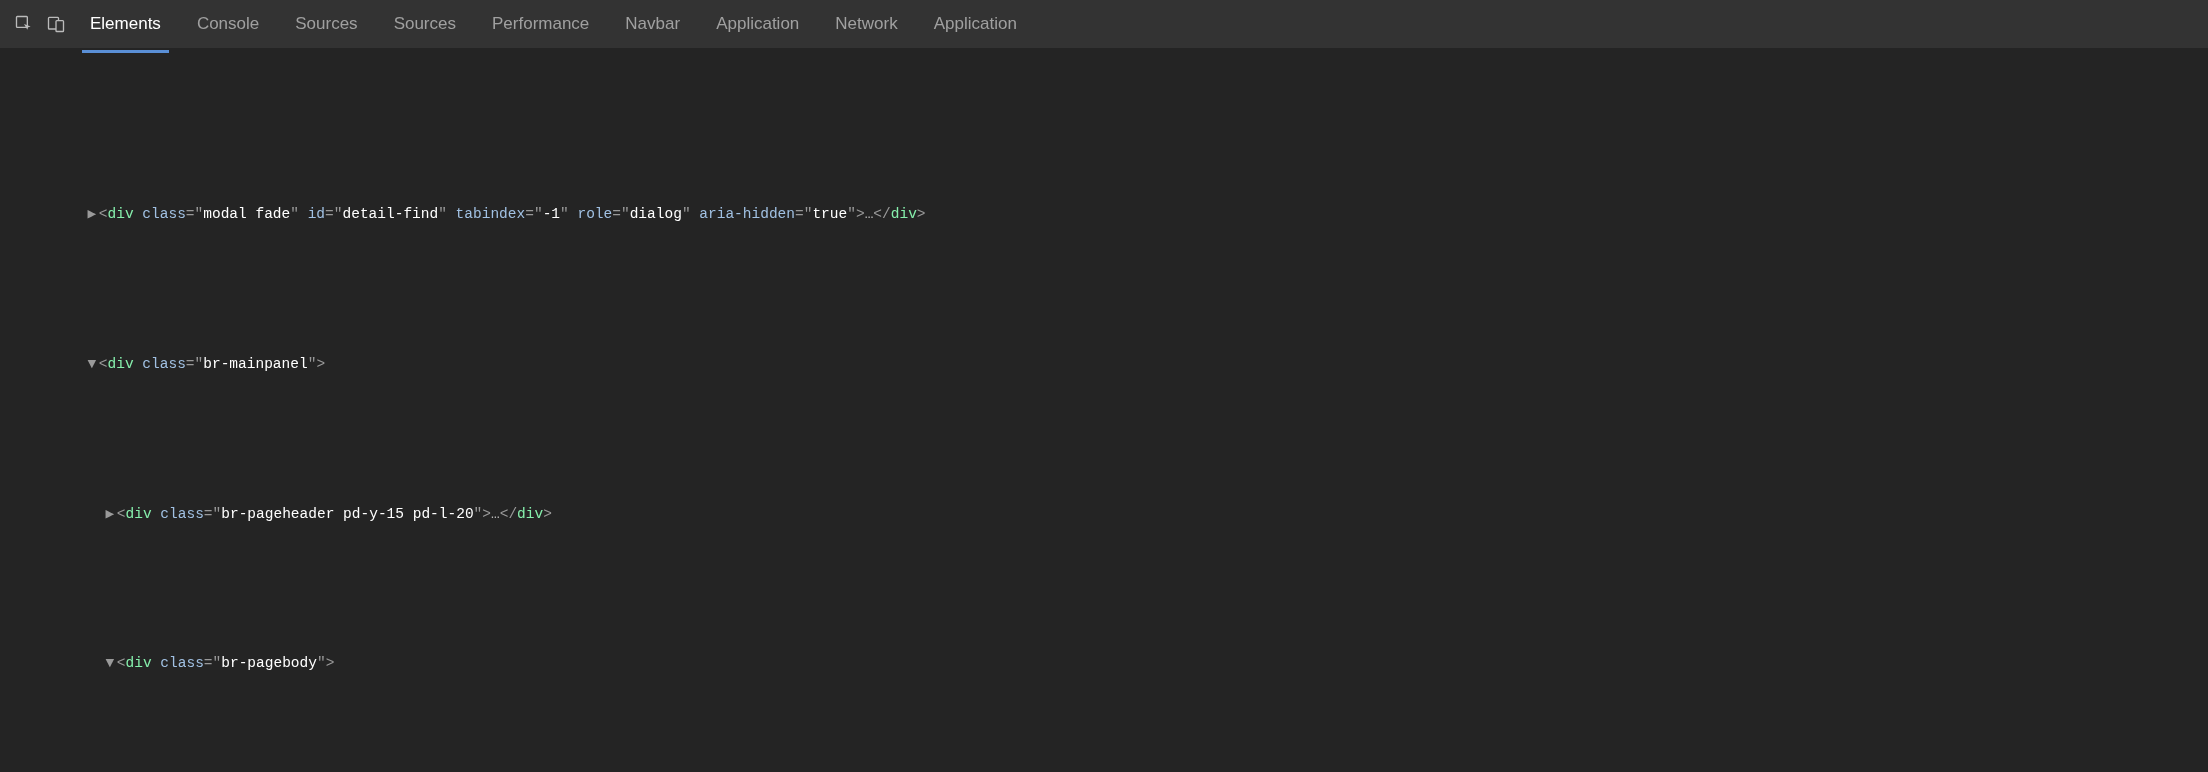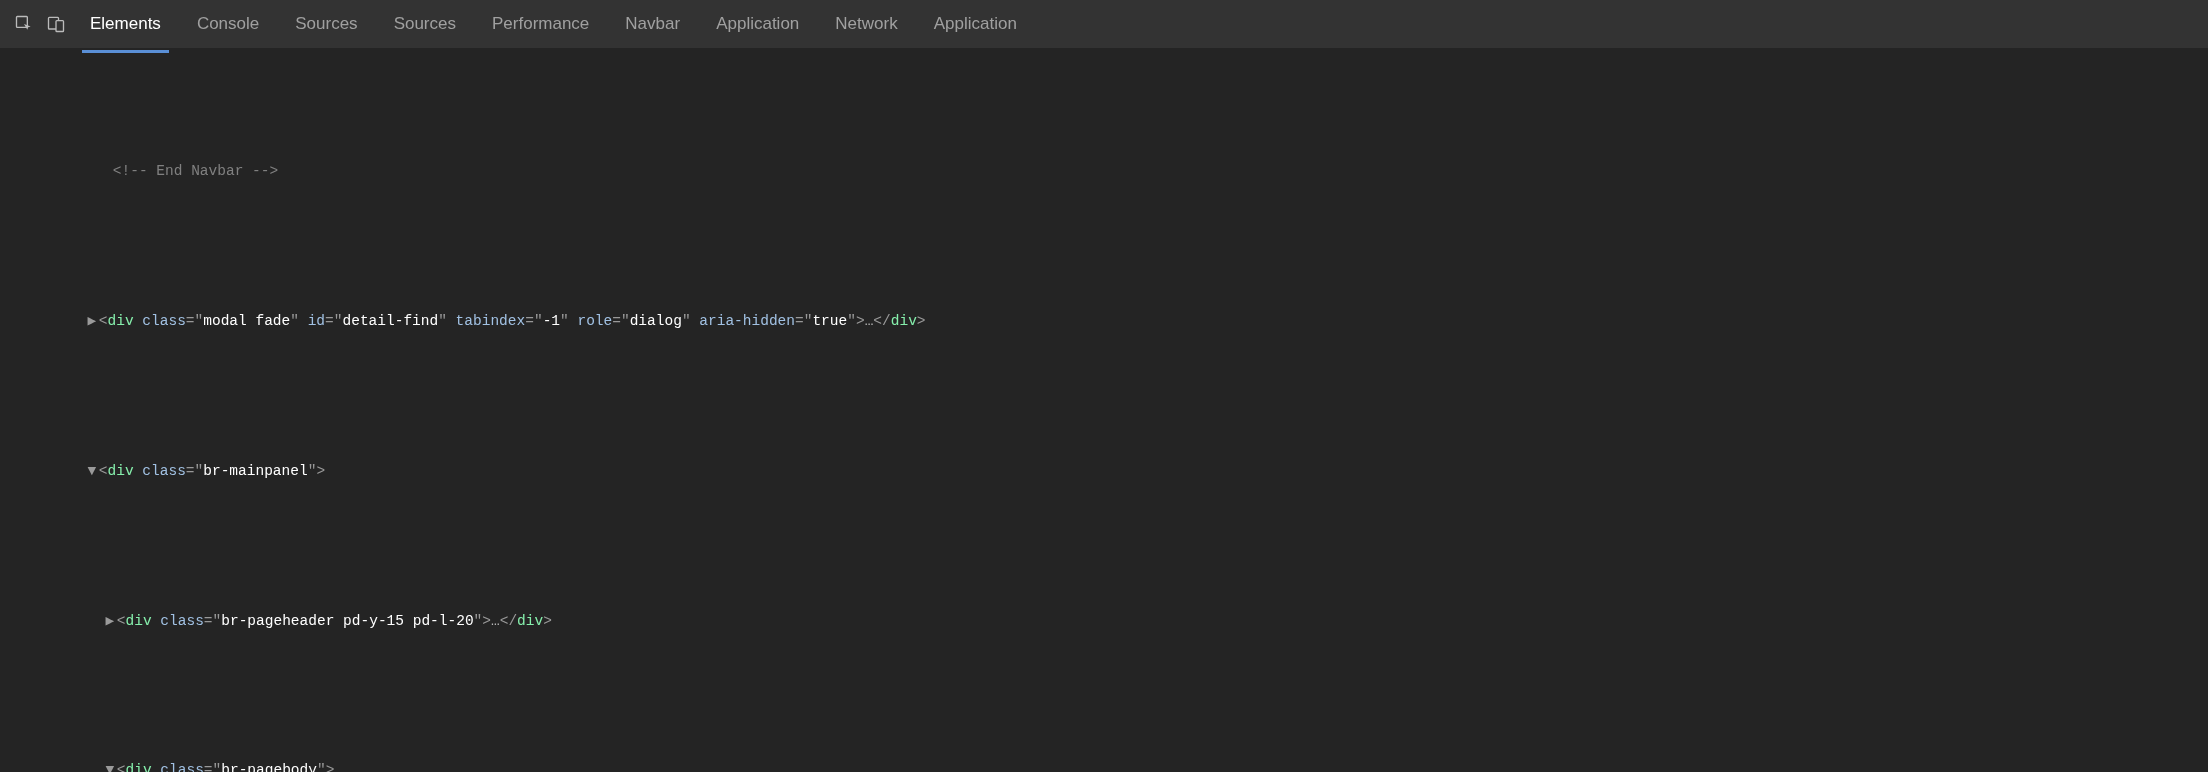--- a/index.html
+++ b/index.html
@@ -126,23 +126,20 @@
       <span>Network</span>
     </div>
   <div class="tab">
       <span>Application</span>
     </div>
 </div>
 
 <div class="tree">
 
   
-  <div class="row" style="padding-left:64px;">
-    <span class="spacer"></span><span class="cmt">&lt;!-- End Navbar --&gt;</span>
-  </div>
 
   
   <div class="row" style="padding-left:50px;">
     <span class="caret">▶</span><span class="pun">&lt;</span><span class="tag">div</span> <span class="attr">class</span><span class="pun">=</span><span class="pun">"</span><span class="val">modal fade</span><span class="pun">"</span> <span class="attr">id</span><span class="pun">=</span><span class="pun">"</span><span class="val">detail-find</span><span class="pun">"</span> <span class="attr">tabindex</span><span class="pun">=</span><span class="pun">"</span><span class="val">-1</span><span class="pun">"</span> <span class="attr">role</span><span class="pun">=</span><span class="pun">"</span><span class="val">dialog</span><span class="pun">"</span> <span class="attr">aria-hidden</span><span class="pun">=</span><span class="pun">"</span><span class="val">true</span><span class="pun">"</span><span class="pun">&gt;</span><span class="txt">…</span><span class="pun">&lt;/</span><span class="tag">div</span><span class="pun">&gt;</span>
   </div>
 
   
   <div class="row" style="padding-left:50px;">
     <span class="caret">▼</span><span class="pun">&lt;</span><span class="tag">div</span> <span class="attr">class</span><span class="pun">=</span><span class="pun">"</span><span class="val">br-mainpanel</span><span class="pun">"</span><span class="pun">&gt;</span>
   </div>

